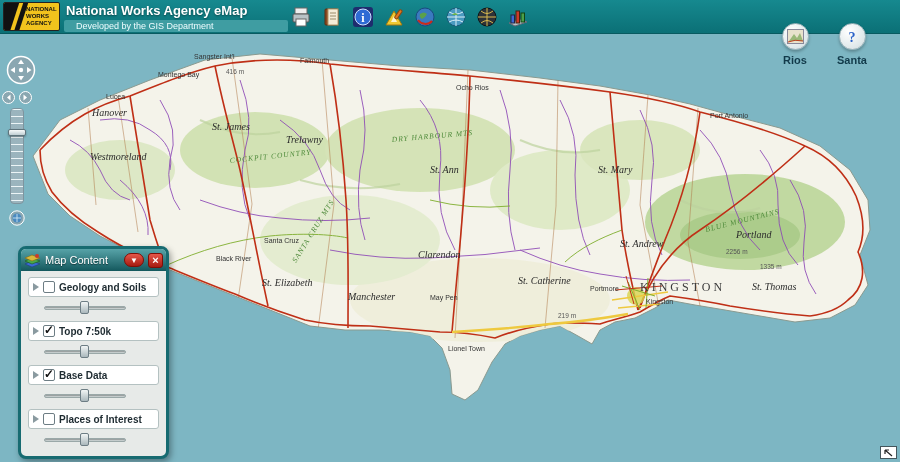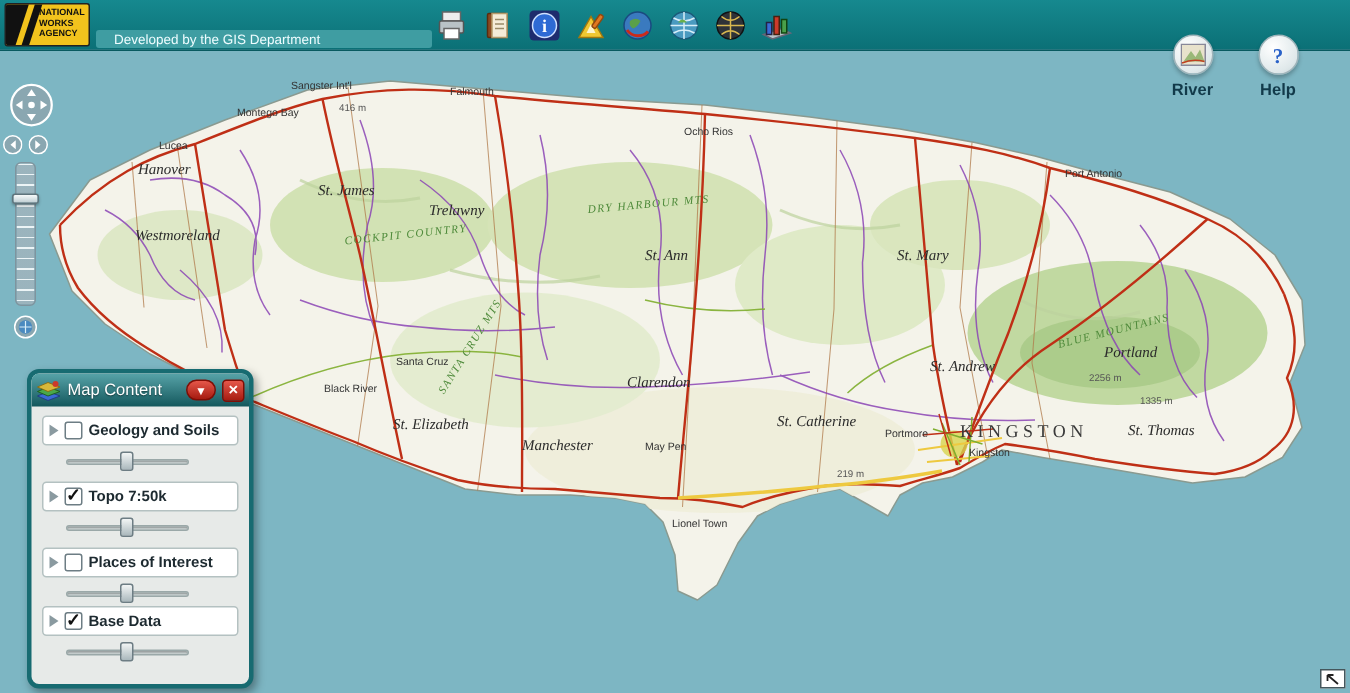--- a/index.html
+++ b/index.html
@@ -208,20 +208,21 @@
   <div class="header">
     <div class="logo">
       <div class="stripe"></div>
         <div class="stripe2"></div>
       <div class="ltxt">
         <div>NATIONAL</div>
         <div>WORKS</div>
         <div>AGENCY</div>
       </div>
     </div>
+    <div class="htitle">National Works Agency eMap</div>
     <div class="hsub">Developed by the GIS Department</div>
 
     <div class="toolbar">
       <span class="tool">
         <svg width="22" height="22" viewBox="0 0 22 22">
           <rect x="5" y="2" width="12" height="6" fill="#eee" stroke="#666"></rect>
           <rect x="3" y="8" width="16" height="8" rx="1" fill="#b9c2c6" stroke="#555"></rect>
           <rect x="6" y="13" width="10" height="7" fill="#fff" stroke="#666"></rect>
         </svg>
       </span>
@@ -279,30 +280,30 @@
 
 
   <div class="navbtn" style="left:772px">
     <div class="circ">
       <svg width="17" height="15" viewBox="0 0 17 15">
         <rect x="0.5" y="0.5" width="16" height="14" fill="#e8e2cc" stroke="#889"></rect>
         <path d="M2 12 L7 5 L10 9 L13 4 L16 12 Z" fill="#9ab878"></path>
         <path d="M1 13 q7 -3 15 -1" stroke="#c04020" fill="none"></path>
       </svg>
     </div>
-    <div class="nlab">River</div>
+    <div class="nlab">Rios</div>
   </div>
 
   <div class="navbtn" style="left:829px">
     <div class="circ">
       <svg width="18" height="18" viewBox="0 0 18 18">
         <text x="9" y="14" text-anchor="middle" font-size="14" font-weight="bold" fill="#2a62c8" font-family="Liberation Serif, serif">?</text>
       </svg>
     </div>
-    <div class="nlab">Help</div>
+    <div class="nlab">Santa</div>
   </div>
 
   <div class="ctl" style="left:6px;top:55px">
     <svg width="30" height="30" viewBox="0 0 30 30">
       <circle cx="15" cy="15" r="13.5" fill="rgba(140,165,175,0.9)" stroke="#fff" stroke-width="1.5"></circle>
       <path d="M15 4.5 l3 4.5 h-6 Z" fill="#fff"></path>
       <path d="M15 25.5 l3 -4.5 h-6 Z" fill="#fff"></path>
       <path d="M4.5 15 l4.5 -3 v6 Z" fill="#fff"></path>
       <path d="M25.5 15 l-4.5 -3 v6 Z" fill="#fff"></path>
       <circle cx="15" cy="15" r="2.2" fill="#fff"></circle>
@@ -367,44 +368,44 @@
           <span class="exp"></span>
           <input type="checkbox" class="cb" checked="" style="">
           <span class="llab">Topo 7:50k</span>
         </div>
         <div class="slider">
           <div class="strack"></div>
             <div class="sthumb"></div>
         </div>
       </div>
 
+      <div class="lrow">
+        <div class="lbox">
+          <span class="exp"></span>
+          <input type="checkbox" class="cb" checked="" style="">
+          <span class="llab">Base Data</span>
+        </div>
+        <div class="slider">
+          <div class="strack"></div>
+            <div class="sthumb"></div>
+        </div>
+      </div>
+
       <div class="lrow" style="margin-bottom:2px">
         <div class="lbox">
           <span class="exp"></span>
           <input type="checkbox" class="cb" style="">
           <span class="llab">Places of Interest</span>
         </div>
         <div class="slider">
           <div class="strack"></div>
             <div class="sthumb"></div>
         </div>
       </div>
 
-      <div class="lrow">
-        <div class="lbox">
-          <span class="exp"></span>
-          <input type="checkbox" class="cb" checked="" style="">
-          <span class="llab">Base Data</span>
-        </div>
-        <div class="slider">
-          <div class="strack"></div>
-            <div class="sthumb"></div>
-        </div>
-      </div>
-
     </div>
   </div>
 
   <div class="ovbox">
     <svg width="11" height="9" viewBox="0 0 11 9">
       <path d="M9 8 L2 2 M2 2 v4 M2 2 h4" fill="none" stroke="#222" stroke-width="1.2"></path>
     </svg>
   </div>
 
 </div>

